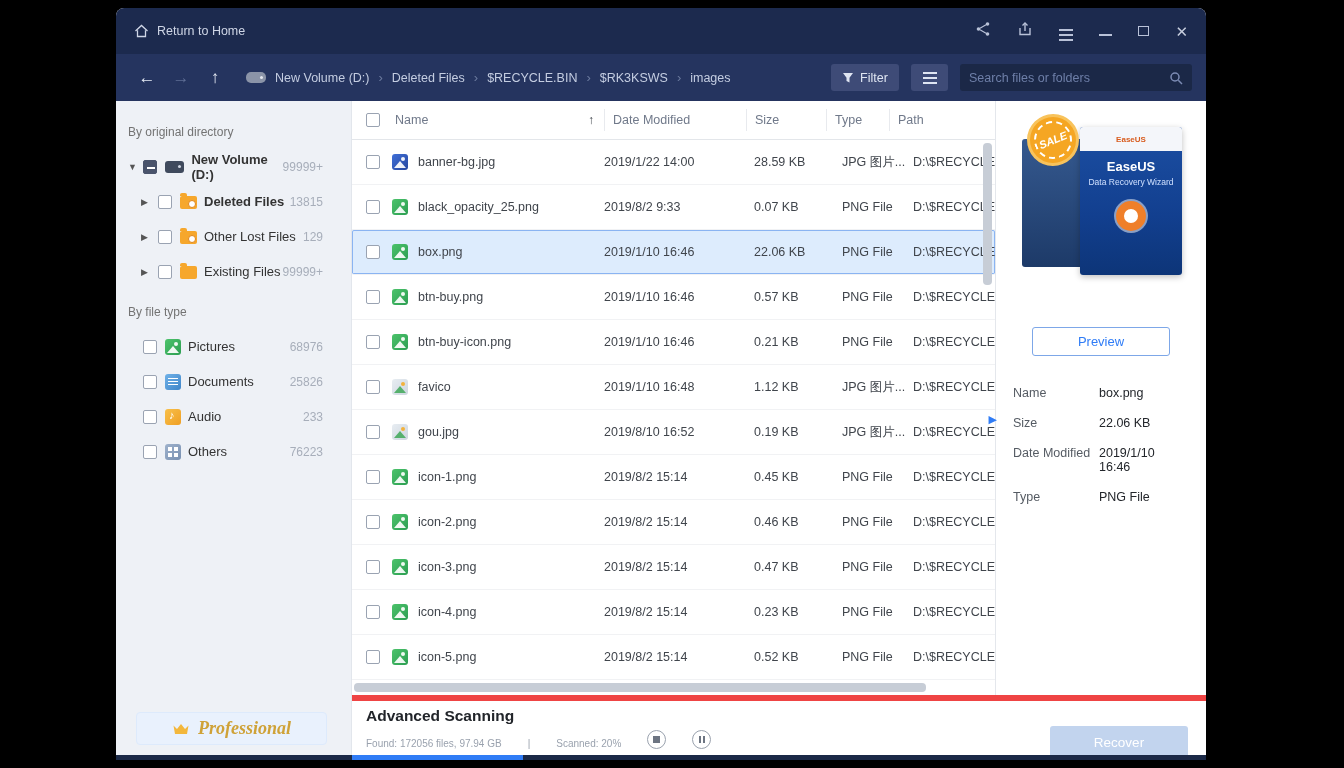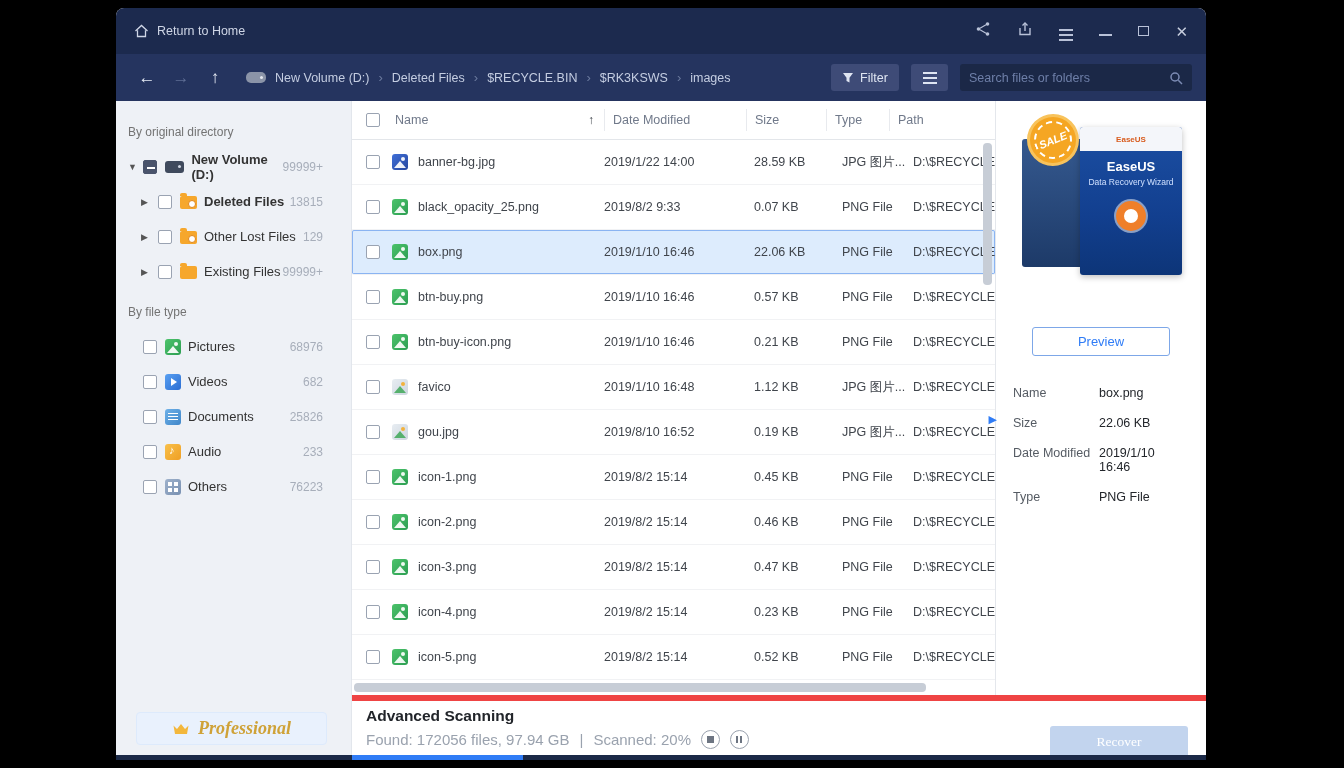--- a/index.html
+++ b/index.html
@@ -150,28 +150,28 @@
     font-family:"Liberation Sans",sans-serif; }
   .detail-list { margin-top:30px; padding:0 17px; }
   .detail-row { display:flex; margin-bottom:16px; font-size:12.5px; }
   .detail-row .dlabel { width:86px; color:#555b63; flex:0 0 auto; }
   .detail-row .dvalue { color:#23262b; }
 
   
   .footer { height:60px; border-top:6px solid #ef4444; display:flex; align-items:center; background:#fff; }
   .scaninfo { padding-left:14px; display:flex; flex-direction:column; gap:5px; }
   .scan-title { font-size:15.5px; font-weight:bold; color:#22252a; }
-  .scan-line { display:flex; align-items:center; gap:10px; font-size:15px; color:#9aa2ae; }
+  .scan-line { display:flex; align-items:flex-end; gap:26px; font-size:10px; color:#9aa2ae; }
   .ctl-circle { width:19px; height:19px; border:1px solid #9aa2ae; border-radius:50%;
     display:flex; align-items:center; justify-content:center; }
   .stop-square { width:7px; height:7px; background:#6d7582; }
   .pause-bars { display:flex; gap:2px; }
   .pause-bars i { width:2px; height:7px; background:#6d7582; }
   .recover-btn { margin-left:auto; margin-right:18px; width:138px; height:32px; background:#c2d4ee;
-    border:none; border-radius:3px; color:#fff; font-size:13.5px; font-family:Liberation Serif, serif;margin-top:28px; }
+    border:none; border-radius:3px; color:#fff; font-size:13.5px; font-family:Liberation Sans, sans-serif;margin-top:28px; }
 
   .progress-strip { position:absolute; left:0; right:0; bottom:0; height:5px; background:#1b2947; }
   .progress-fill { position:absolute; left:236px; top:0; bottom:0; background:#2f7cf6; }
 </style>
 </head>
 <body>
 
 <div class="window" data-interactable="false">
 
   <div class="titlebar" data-interactable="false">
@@ -278,26 +278,20 @@
       <div class="section-title" style="margin-top:16px;" data-interactable="false">By file type</div>
 
       <div class="side-item typeitem" data-interactable="true">
         <span class="checkbox" data-interactable="true"></span>
         <span class="sicon ticon pic" data-interactable="false"></span>
         <span class="lbl" data-interactable="false">Pictures</span>
         <span class="count" data-interactable="false">68976</span>
       </div>
       <div class="side-item typeitem" data-interactable="true">
         <span class="checkbox" data-interactable="true"></span>
-        <span class="sicon ticon vid" data-interactable="false"></span>
-        <span class="lbl" data-interactable="false">Videos</span>
-        <span class="count" data-interactable="false">682</span>
-      </div>
-      <div class="side-item typeitem" data-interactable="true">
-        <span class="checkbox" data-interactable="true"></span>
         <span class="sicon ticon doc" data-interactable="false"></span>
         <span class="lbl" data-interactable="false">Documents</span>
         <span class="count" data-interactable="false">25826</span>
       </div>
       <div class="side-item typeitem" data-interactable="true">
         <span class="checkbox" data-interactable="true"></span>
         <span class="sicon ticon aud" data-interactable="false"></span>
         <span class="lbl" data-interactable="false">Audio</span>
         <span class="count" data-interactable="false">233</span>
       </div>

